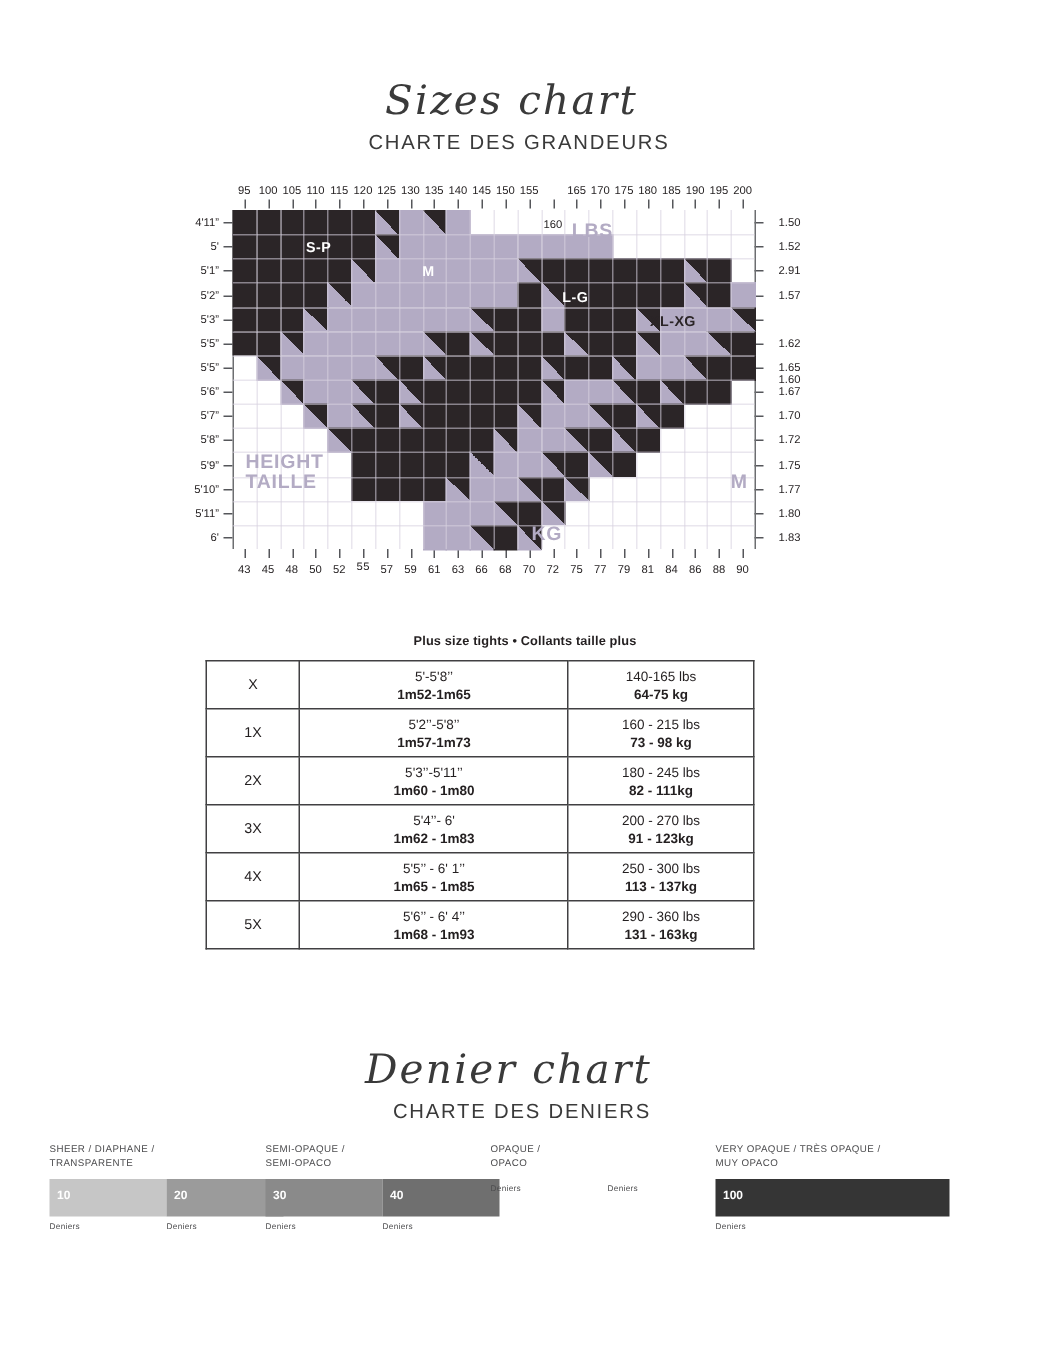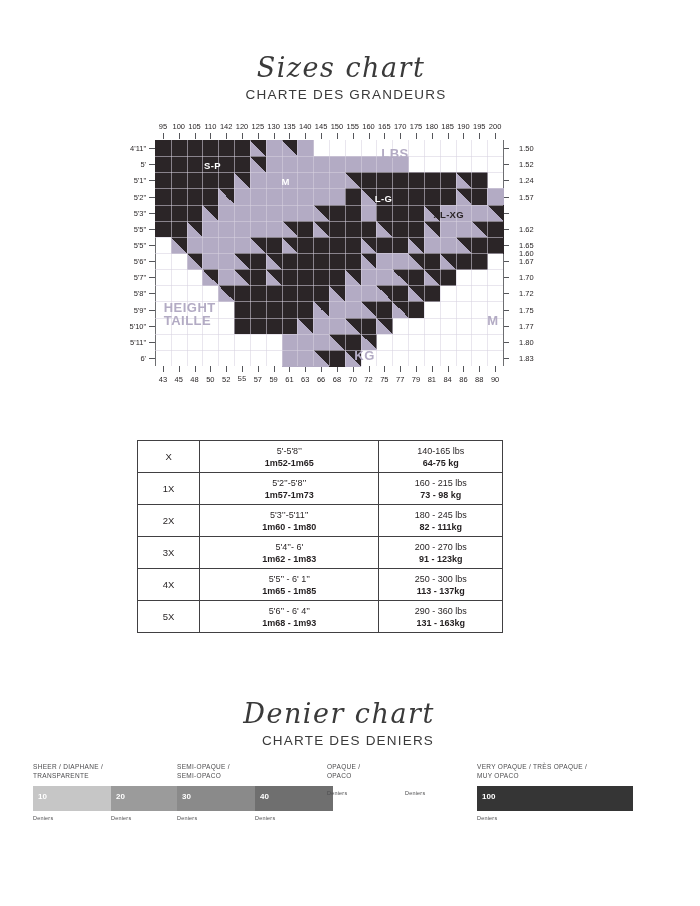--- a/index.html
+++ b/index.html
@@ -118,39 +118,39 @@
   <div id="chart-wrap">
     <div class="axis-top" id="axis-top">
         <div class="tk" style="left: 49.9091px;">95</div>
         <div class="tick" style="left: 49.9091px;"></div>
         <div class="tk" style="left: 65.7273px;">100</div>
         <div class="tick" style="left: 65.7273px;"></div>
         <div class="tk" style="left: 81.5455px;">105</div>
         <div class="tick" style="left: 81.5455px;"></div>
         <div class="tk" style="left: 97.3636px;">110</div>
         <div class="tick" style="left: 97.3636px;"></div>
-        <div class="tk" style="left: 113.182px;">142</div>
+        <div class="tk" style="left: 113.182px;">115</div>
         <div class="tick" style="left: 113.182px;"></div>
         <div class="tk" style="left: 129px;">120</div>
         <div class="tick" style="left: 129px;"></div>
         <div class="tk" style="left: 144.818px;">125</div>
         <div class="tick" style="left: 144.818px;"></div>
         <div class="tk" style="left: 160.636px;">130</div>
         <div class="tick" style="left: 160.636px;"></div>
         <div class="tk" style="left: 176.455px;">135</div>
         <div class="tick" style="left: 176.455px;"></div>
         <div class="tk" style="left: 192.273px;">140</div>
         <div class="tick" style="left: 192.273px;"></div>
         <div class="tk" style="left: 208.091px;">145</div>
         <div class="tick" style="left: 208.091px;"></div>
         <div class="tk" style="left: 223.909px;">150</div>
         <div class="tick" style="left: 223.909px;"></div>
         <div class="tk" style="left: 239.727px;">155</div>
         <div class="tick" style="left: 239.727px;"></div>
-        <div class="tk" style="left: 255.545px;">160</div>
+        <div class="tk" style="left: 255.545px; margin-top: 23px;">160</div>
         <div class="tick" style="left: 255.545px;"></div>
         <div class="tk" style="left: 271.364px;">165</div>
         <div class="tick" style="left: 271.364px;"></div>
         <div class="tk" style="left: 287.182px;">170</div>
         <div class="tick" style="left: 287.182px;"></div>
         <div class="tk" style="left: 303px;">175</div>
         <div class="tick" style="left: 303px;"></div>
         <div class="tk" style="left: 318.818px;">180</div>
         <div class="tick" style="left: 318.818px;"></div>
         <div class="tk" style="left: 334.636px;">185</div>
@@ -236,21 +236,21 @@
         <div class="tk" style="top: 201.786px;">5'11”</div>
         <div class="tick" style="top: 201.786px;"></div>
         <div class="tk" style="top: 217.929px;">6'</div>
         <div class="tick" style="top: 217.929px;"></div>
       </div>
     <div class="axis-right" id="axis-right">
         <div class="tk" style="top: 8.07143px;">1.50</div>
         <div class="tick" style="top: 8.07143px;"></div>
         <div class="tk" style="top: 24.2143px;">1.52</div>
         <div class="tick" style="top: 24.2143px;"></div>
-        <div class="tk" style="top: 40.3571px;">1.24</div>
+        <div class="tk" style="top: 40.3571px;">2.91</div>
         <div class="tick" style="top: 40.3571px;"></div>
         <div class="tk" style="top: 56.5px;">1.57</div>
         <div class="tick" style="top: 56.5px;"></div>
         <div class="tk" style="top: 72.6429px; margin-top: 40px;">1.60</div>
         <div class="tick" style="top: 72.6429px;"></div>
         <div class="tk" style="top: 88.7857px;">1.62</div>
         <div class="tick" style="top: 88.7857px;"></div>
         <div class="tk" style="top: 104.929px;">1.65</div>
         <div class="tick" style="top: 104.929px;"></div>
         <div class="tk" style="top: 121.071px;">1.67</div>
@@ -525,20 +525,21 @@
         <div class="wm kg" style="left: 199.309px; top: 208.243px;">KG</div>
         <div class="wm ht" style="left: 8.7px; top: 160.621px;">HEIGHT<br>TAILLE</div>
         <div class="wm mm" style="left: 332.182px; top: 172.729px;">M</div>
         <div class="sizelab" style="left: 49.0364px; top: 20.2143px;">S-P</div>
         <div class="sizelab" style="left: 126.545px; top: 36.3571px;">M</div>
         <div class="sizelab" style="left: 219.873px; top: 52.5px;">L-G</div>
         <div class="sizelab dark" style="left: 278.4px; top: 68.6429px;">XL-XG</div>
       </div>
   </div>
 
+  <div id="plus-cap">Plus size tights • Collants taille plus</div>
   <table id="plus-table">
     <tbody id="plus-body">
         <tr>
           <td class="sz">X</td>
           <td class="ht">
             <div>5'-5'8’’</div>
             <div class="l2">1m52-1m65</div>
           </td>
           <td class="wt">
             <div>140-165 lbs</div>

